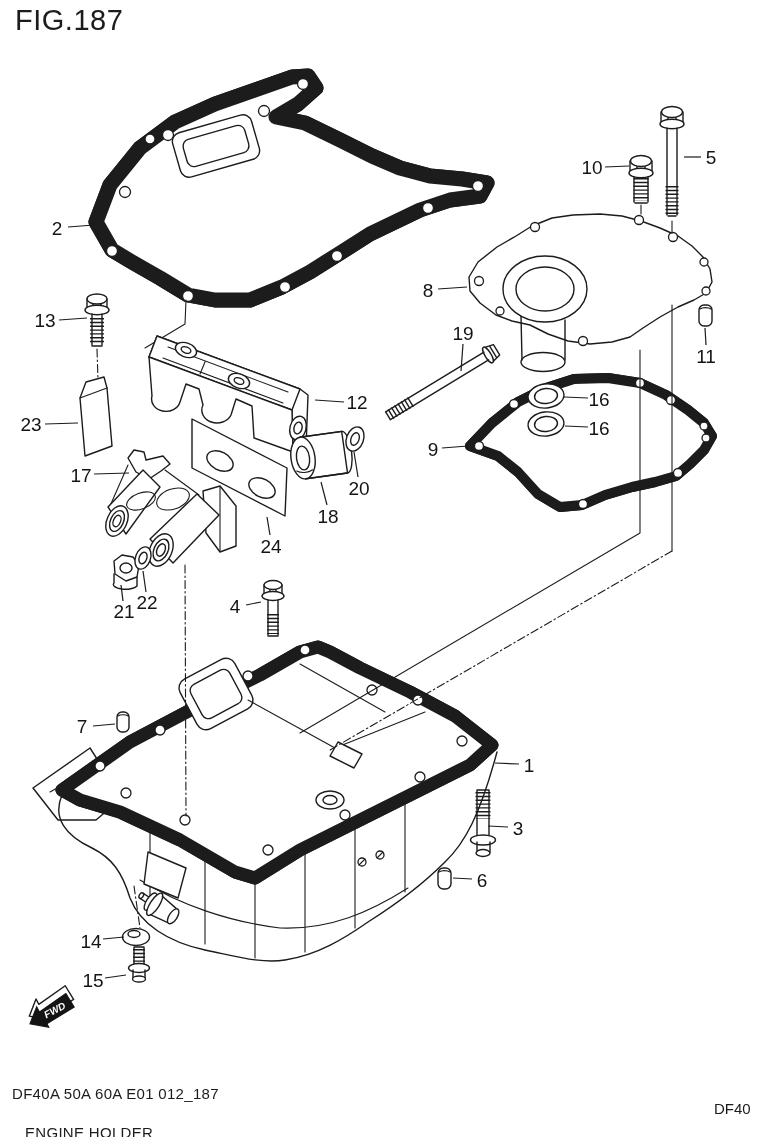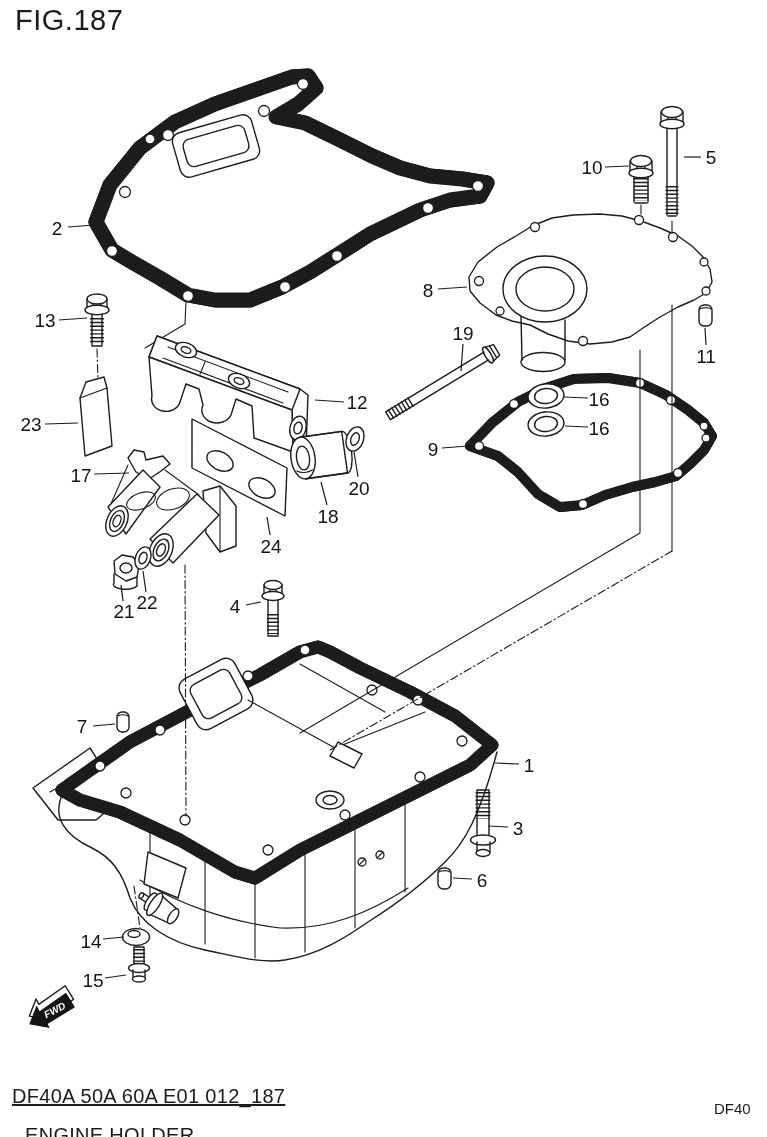--- a/index.html
+++ b/index.html
@@ -2,21 +2,21 @@
 <html><head>
 <meta charset="utf-8">
 <style>
   html,body{margin:0;padding:0;}
   body{
     width:767px;height:1137px;position:relative;background:#ffffff;
     font-family:"Liberation Sans", sans-serif;color:#1c1c1c;overflow:hidden;
   }
   .abs{position:absolute;}
   #fig-number{left:15px;top:4px;font-size:29px;font-weight:normal;letter-spacing:0.5px;}
-  .footer-line{left:12px;font-size:20px;letter-spacing:0.3px;text-decoration:underline;}
+  .footer-line{left:12px;font-size:15px;letter-spacing:0.3px;}
   #footer-model{top:1085px;}
   #footer-title{top:1124px;margin-left:13px;}
   #page-code{left:714px;top:1100px;font-size:15px;position:absolute;}
   svg{position:absolute;left:0;top:0;}
   .ln{fill:none;stroke:#1c1c1c;stroke-width:1.4;stroke-linecap:round;stroke-linejoin:round;}
   .thin{stroke-width:1.1;}
   .wfill{fill:#ffffff;stroke:#1c1c1c;stroke-width:1.4;stroke-linejoin:round;}
   .band-outer{fill:#ffffff;stroke:#1c1c1c;stroke-linejoin:round;stroke-linecap:round;}
   .band-inner{fill:none;stroke:#ffffff;stroke-linejoin:round;stroke-linecap:round;}
   .hole{fill:#ffffff;stroke:#1c1c1c;stroke-width:1.3;}

